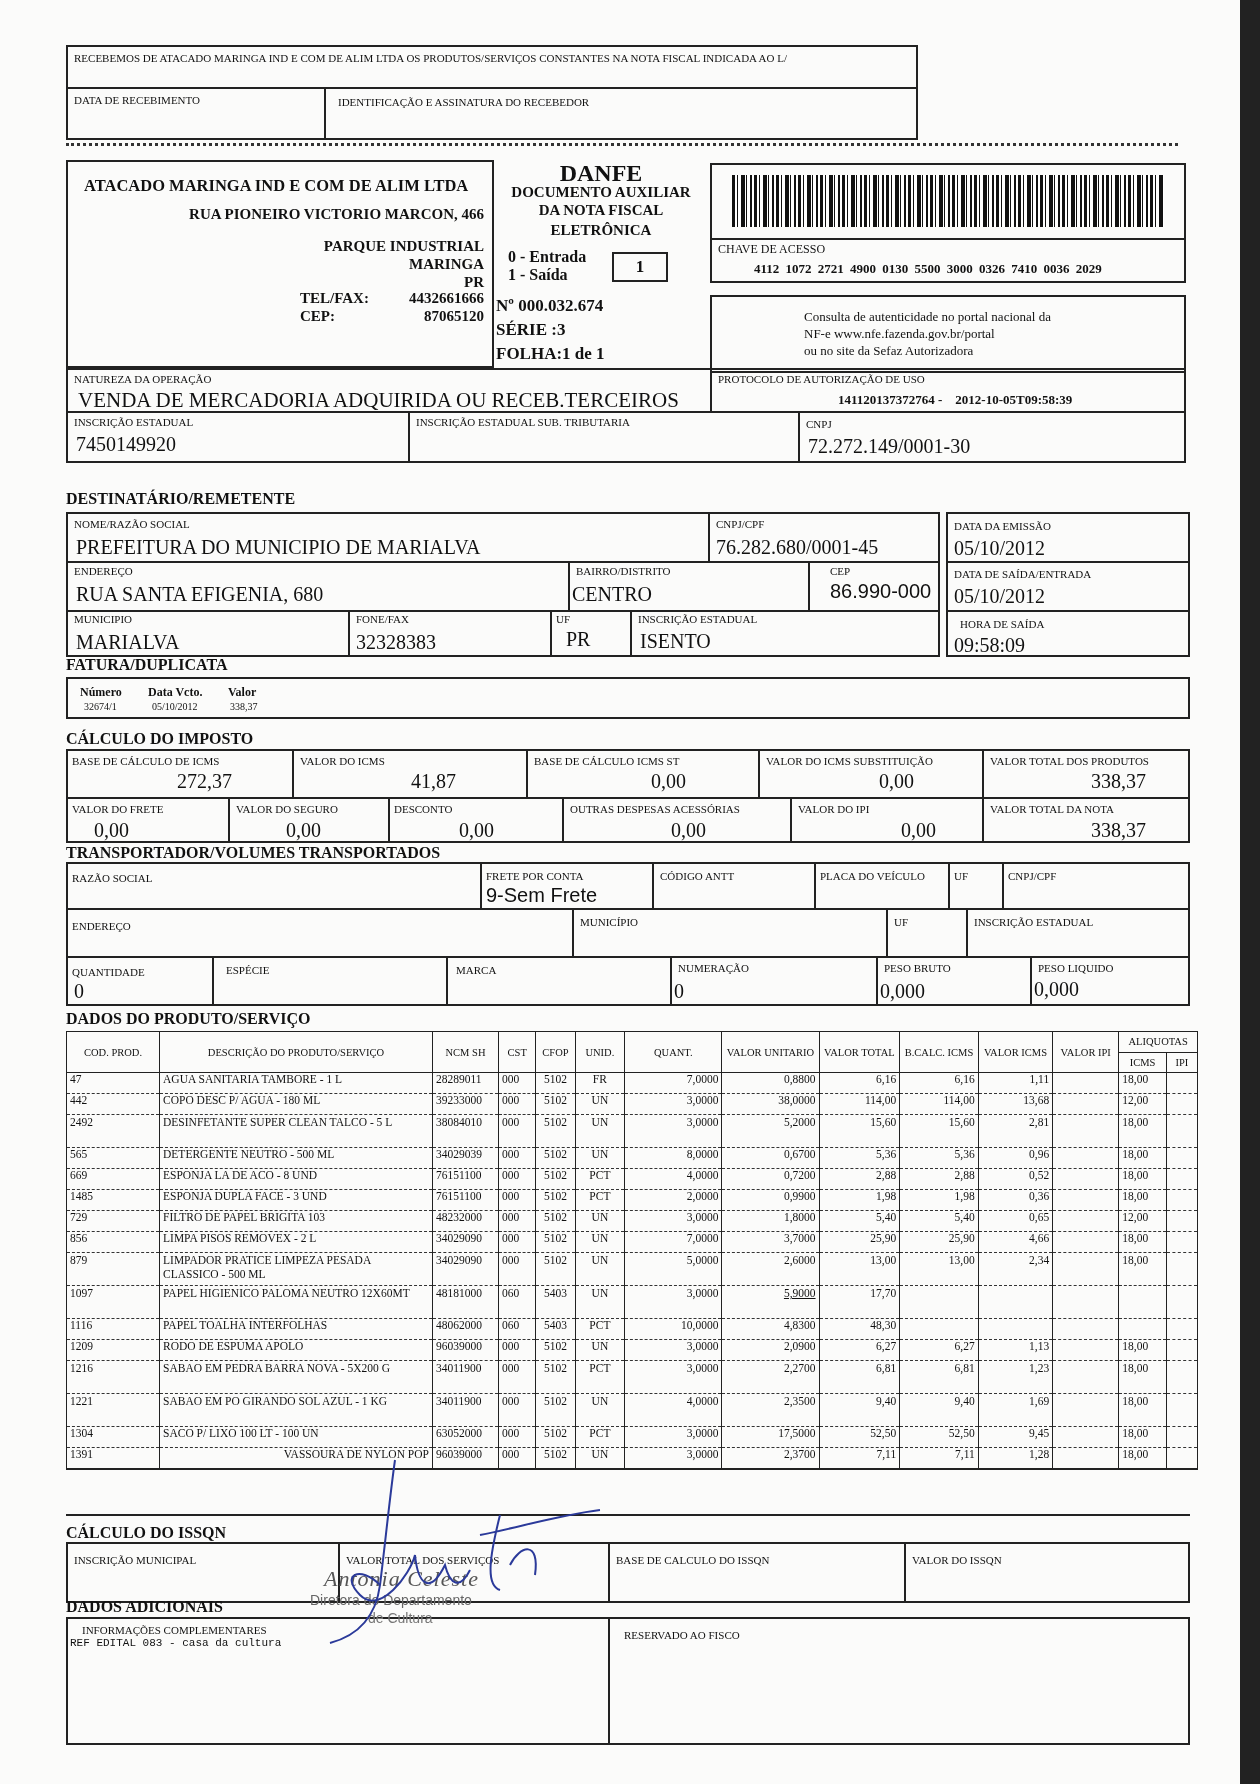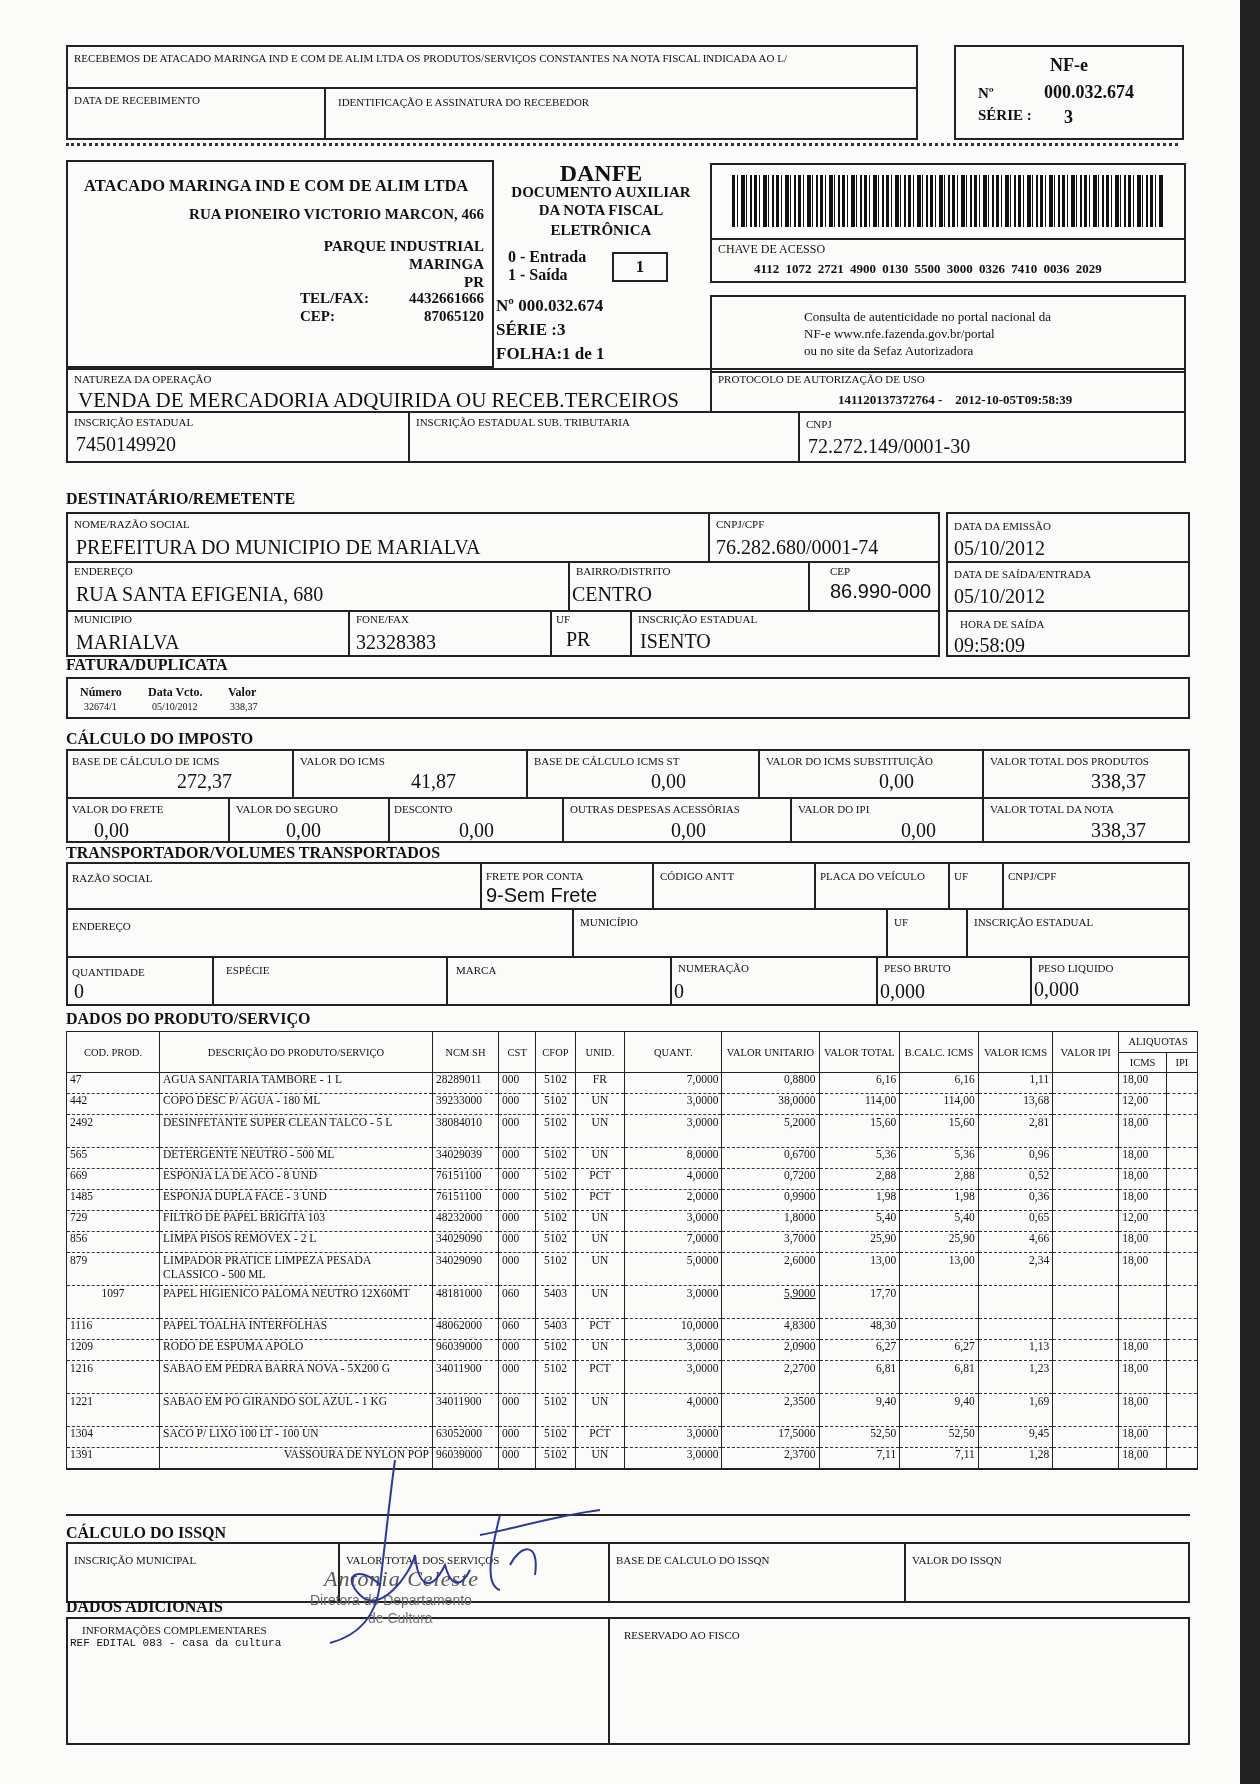--- a/index.html
+++ b/index.html
@@ -30,27 +30,20 @@
 
 <div class="page">
 
   <div class="box" style="left:66px;top:45px;width:852px;height:95px;">
     <div class="abs lbl" style="left:6px;top:5px;">RECEBEMOS DE ATACADO MARINGA IND E COM DE ALIM LTDA OS PRODUTOS/SERVIÇOS CONSTANTES NA NOTA FISCAL INDICADA AO L/</div>
     <div class="hline" style="left:0;right:0;top:40px;"></div>
     <div class="vline" style="left:256px;top:40px;bottom:0;"></div>
     <div class="abs lbl" style="left:6px;top:47px;">DATA DE RECEBIMENTO</div>
     <div class="abs lbl" style="left:270px;top:49px;">IDENTIFICAÇÃO E ASSINATURA DO RECEBEDOR</div>
   </div>
-  <div class="box" style="left:954px;top:45px;width:230px;height:95px;">
-    <div class="abs b center" style="left:0;right:0;top:8px;font-size:18px;">NF-e</div>
-    <div class="abs b" style="left:22px;top:38px;font-size:15px;">Nº</div>
-    <div class="abs b" style="left:88px;top:35px;font-size:18px;">000.032.674</div>
-    <div class="abs b" style="left:22px;top:60px;font-size:15px;">SÉRIE :</div>
-    <div class="abs b" style="left:108px;top:60px;font-size:18px;">3</div>
-  </div>
   <div class="dash-cut"></div>
 
   <div class="box" style="left:66px;top:160px;width:428px;height:208px;">
     <div class="abs b" style="left:16px;top:14px;font-size:16.5px;">ATACADO MARINGA IND E COM DE ALIM LTDA</div>
     <div class="abs b right" style="right:8px;top:44px;font-size:15px;">RUA PIONEIRO VICTORIO MARCON, 466</div>
     <div class="abs b right" style="right:8px;top:76px;font-size:15px;">PARQUE INDUSTRIAL</div>
     <div class="abs b right" style="right:8px;top:94px;font-size:15px;">MARINGA</div>
     <div class="abs b right" style="right:8px;top:112px;font-size:15px;">PR</div>
     <div class="abs b" style="left:232px;top:128px;font-size:15px;">TEL/FAX:</div>
     <div class="abs b right" style="right:8px;top:128px;font-size:15px;">4432661666</div>
@@ -104,21 +97,21 @@
 
   <div class="sect" style="left:66px;top:490px;">DESTINATÁRIO/REMETENTE</div>
   <div class="box" style="left:66px;top:512px;width:874px;height:145px;">
     <div class="hline" style="left:0;right:0;top:47px;"></div>
     <div class="hline" style="left:0;right:0;top:96px;"></div>
 
     <div class="abs lbl" style="left:6px;top:4px;">NOME/RAZÃO SOCIAL</div>
     <div class="abs val" style="left:8px;top:22px;">PREFEITURA DO MUNICIPIO DE MARIALVA</div>
     <div class="vline" style="left:640px;top:0;height:47px;"></div>
     <div class="abs lbl" style="left:648px;top:4px;">CNPJ/CPF</div>
-    <div class="abs val" style="left:648px;top:22px;">76.282.680/0001-74</div>
+    <div class="abs val" style="left:648px;top:22px;">76.282.680/0001-45</div>
 
     <div class="abs lbl" style="left:6px;top:51px;">ENDEREÇO</div>
     <div class="abs val" style="left:8px;top:69px;">RUA SANTA EFIGENIA, 680</div>
     <div class="vline" style="left:500px;top:47px;height:49px;"></div>
     <div class="abs lbl" style="left:508px;top:51px;">BAIRRO/DISTRITO</div>
     <div class="abs val" style="left:504px;top:69px;">CENTRO</div>
     <div class="vline" style="left:740px;top:47px;height:49px;"></div>
     <div class="abs lbl" style="left:762px;top:51px;">CEP</div>
     <div class="abs val" style="left:762px;top:66px;font-family:'Liberation Sans',sans-serif;">86.990-000</div>
 
@@ -414,21 +407,21 @@
           <td class="tall" style="text-align: right;">5,0000</td>
           <td class="tall" style="text-align: right;">2,6000</td>
           <td class="tall" style="text-align: right;">13,00</td>
           <td class="tall" style="text-align: right;">13,00</td>
           <td class="tall" style="text-align: right;">2,34</td>
           <td class="tall" style="text-align: right;"></td>
           <td class="tall" style="text-align: left;">18,00</td>
           <td class="tall" style="text-align: left;"></td>
         </tr>
         <tr>
-          <td class="tall" style="text-align: center;">1097</td>
+          <td class="tall" style="text-align: left;">1097</td>
           <td class="tall" style="text-align: left;">PAPEL HIGIENICO PALOMA NEUTRO 12X60MT</td>
           <td class="tall" style="text-align: left;">48181000</td>
           <td class="tall" style="text-align: left;">060</td>
           <td class="tall" style="text-align: center;">5403</td>
           <td class="tall" style="text-align: center;">UN</td>
           <td class="tall" style="text-align: right;">3,0000</td>
           <td class="tall" style="text-align: right; text-decoration: underline;">5,9000</td>
           <td class="tall" style="text-align: right;">17,70</td>
           <td class="tall" style="text-align: right;"></td>
           <td class="tall" style="text-align: right;"></td>

